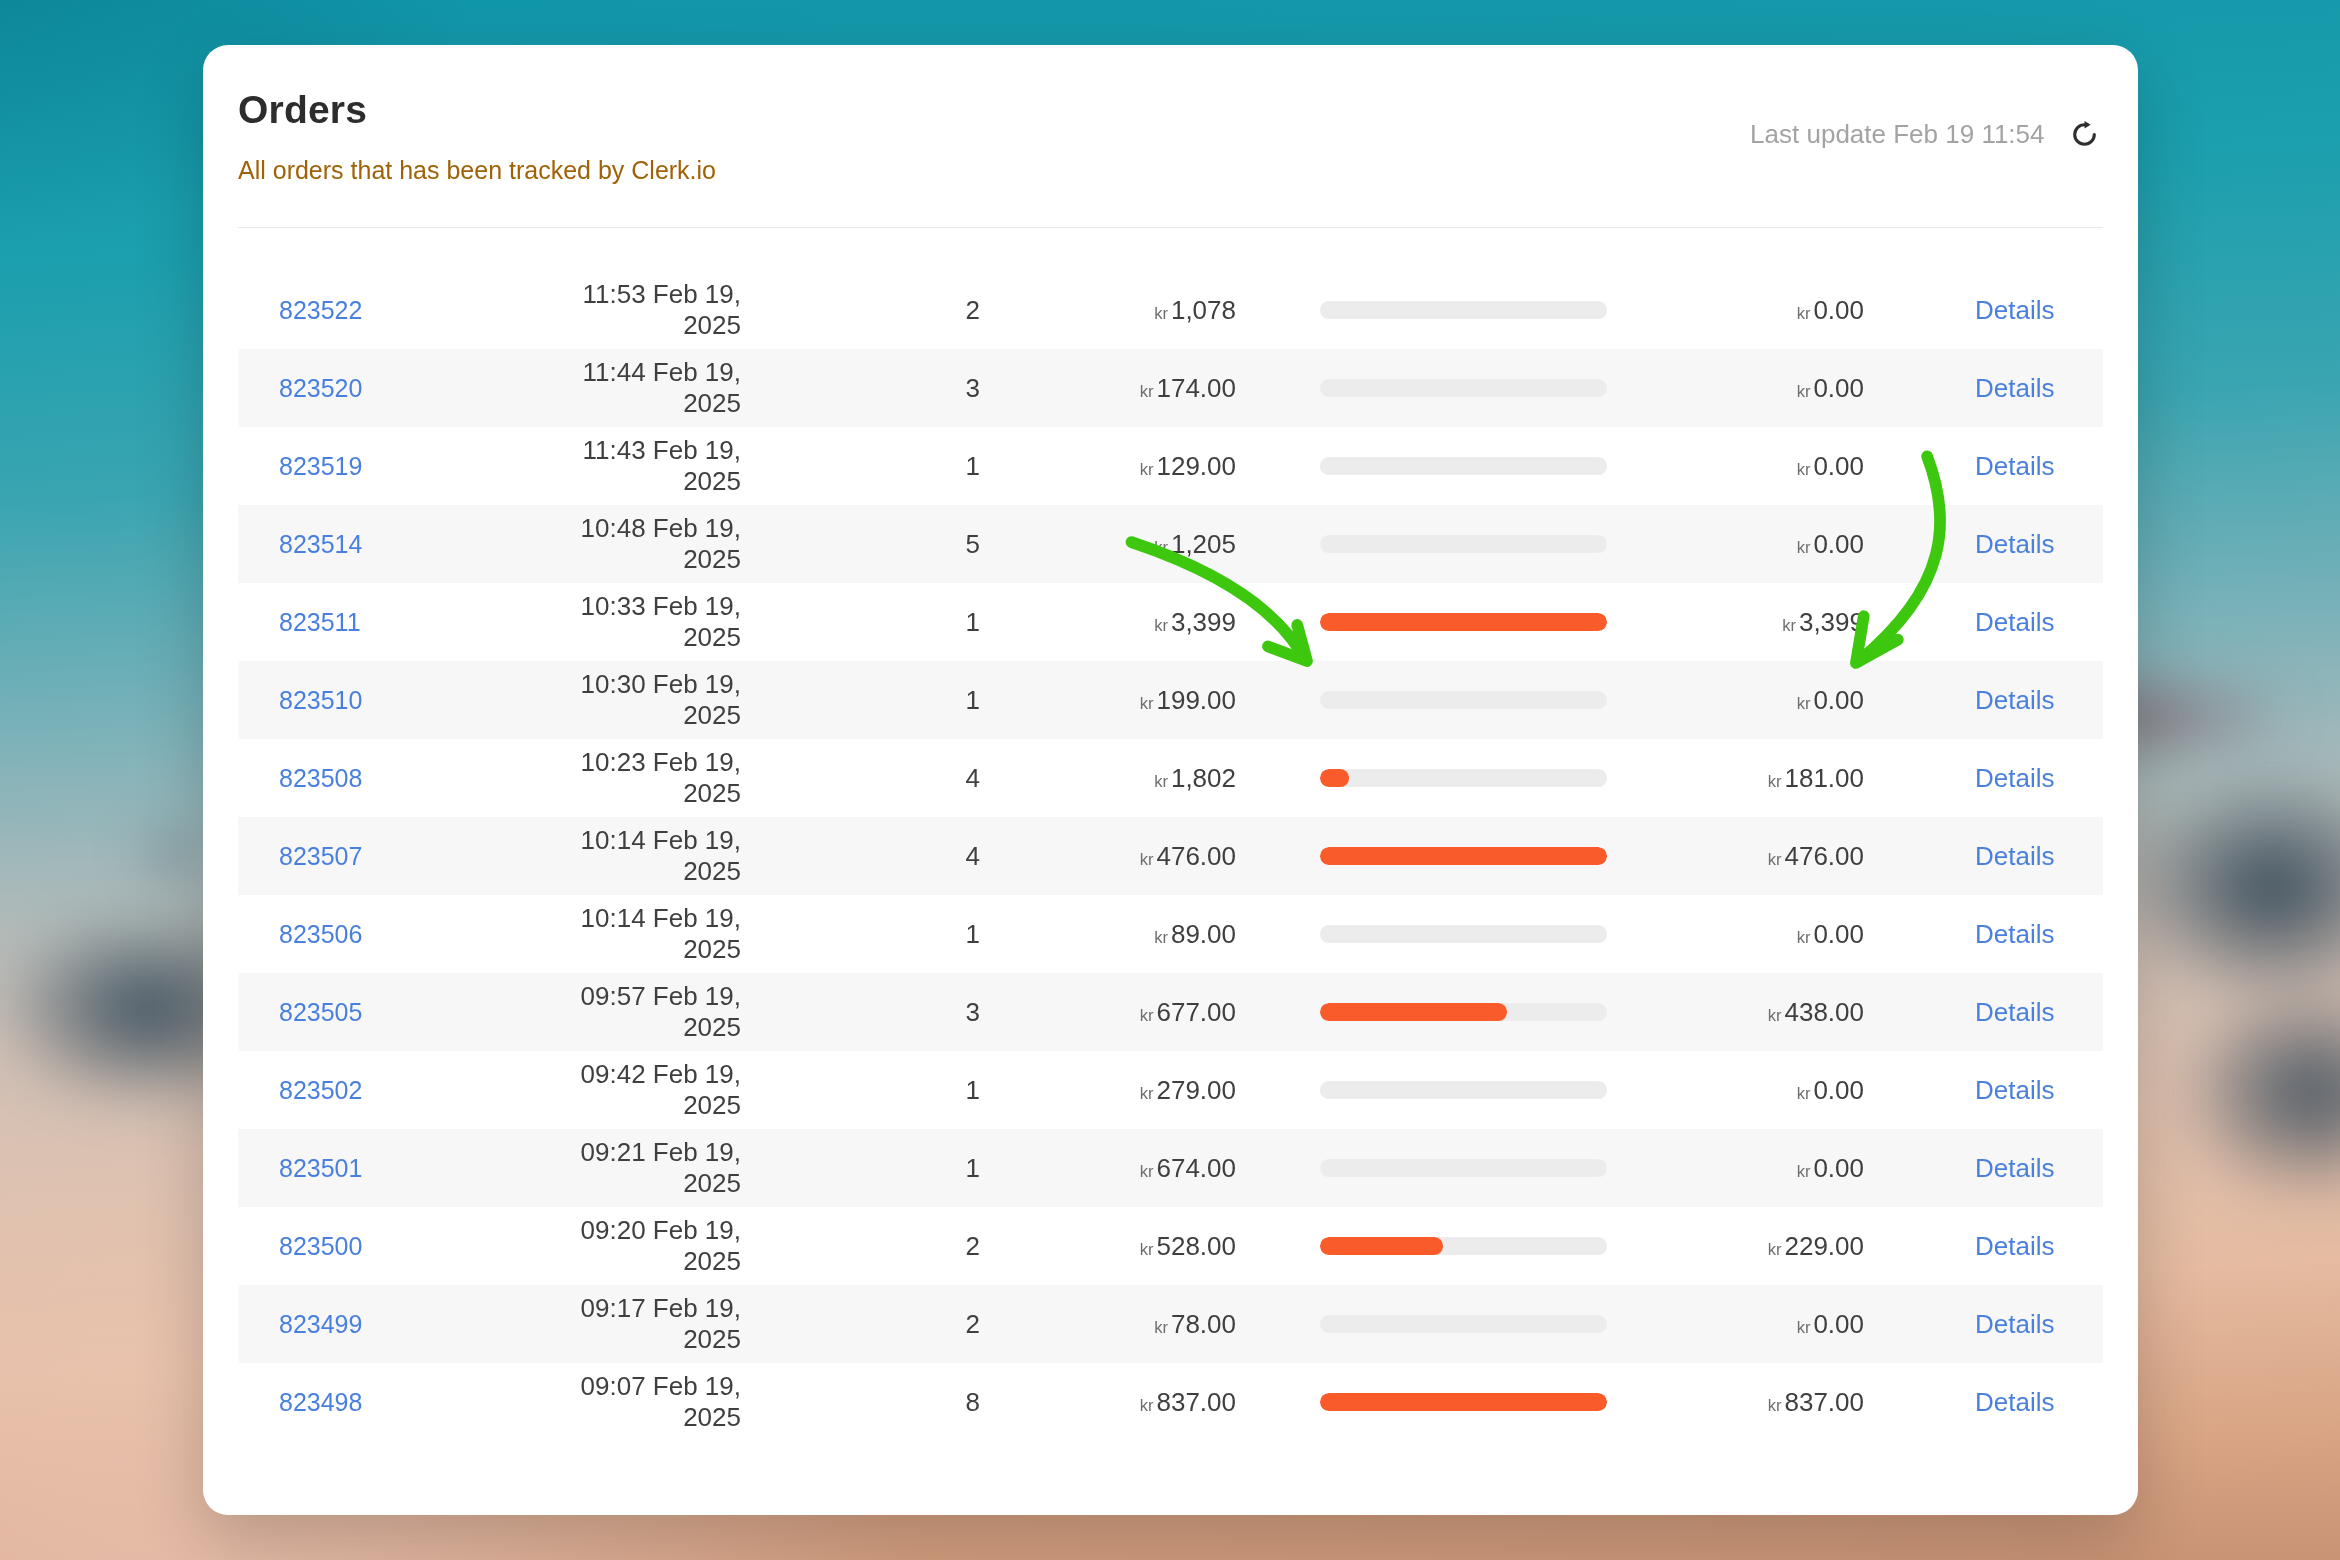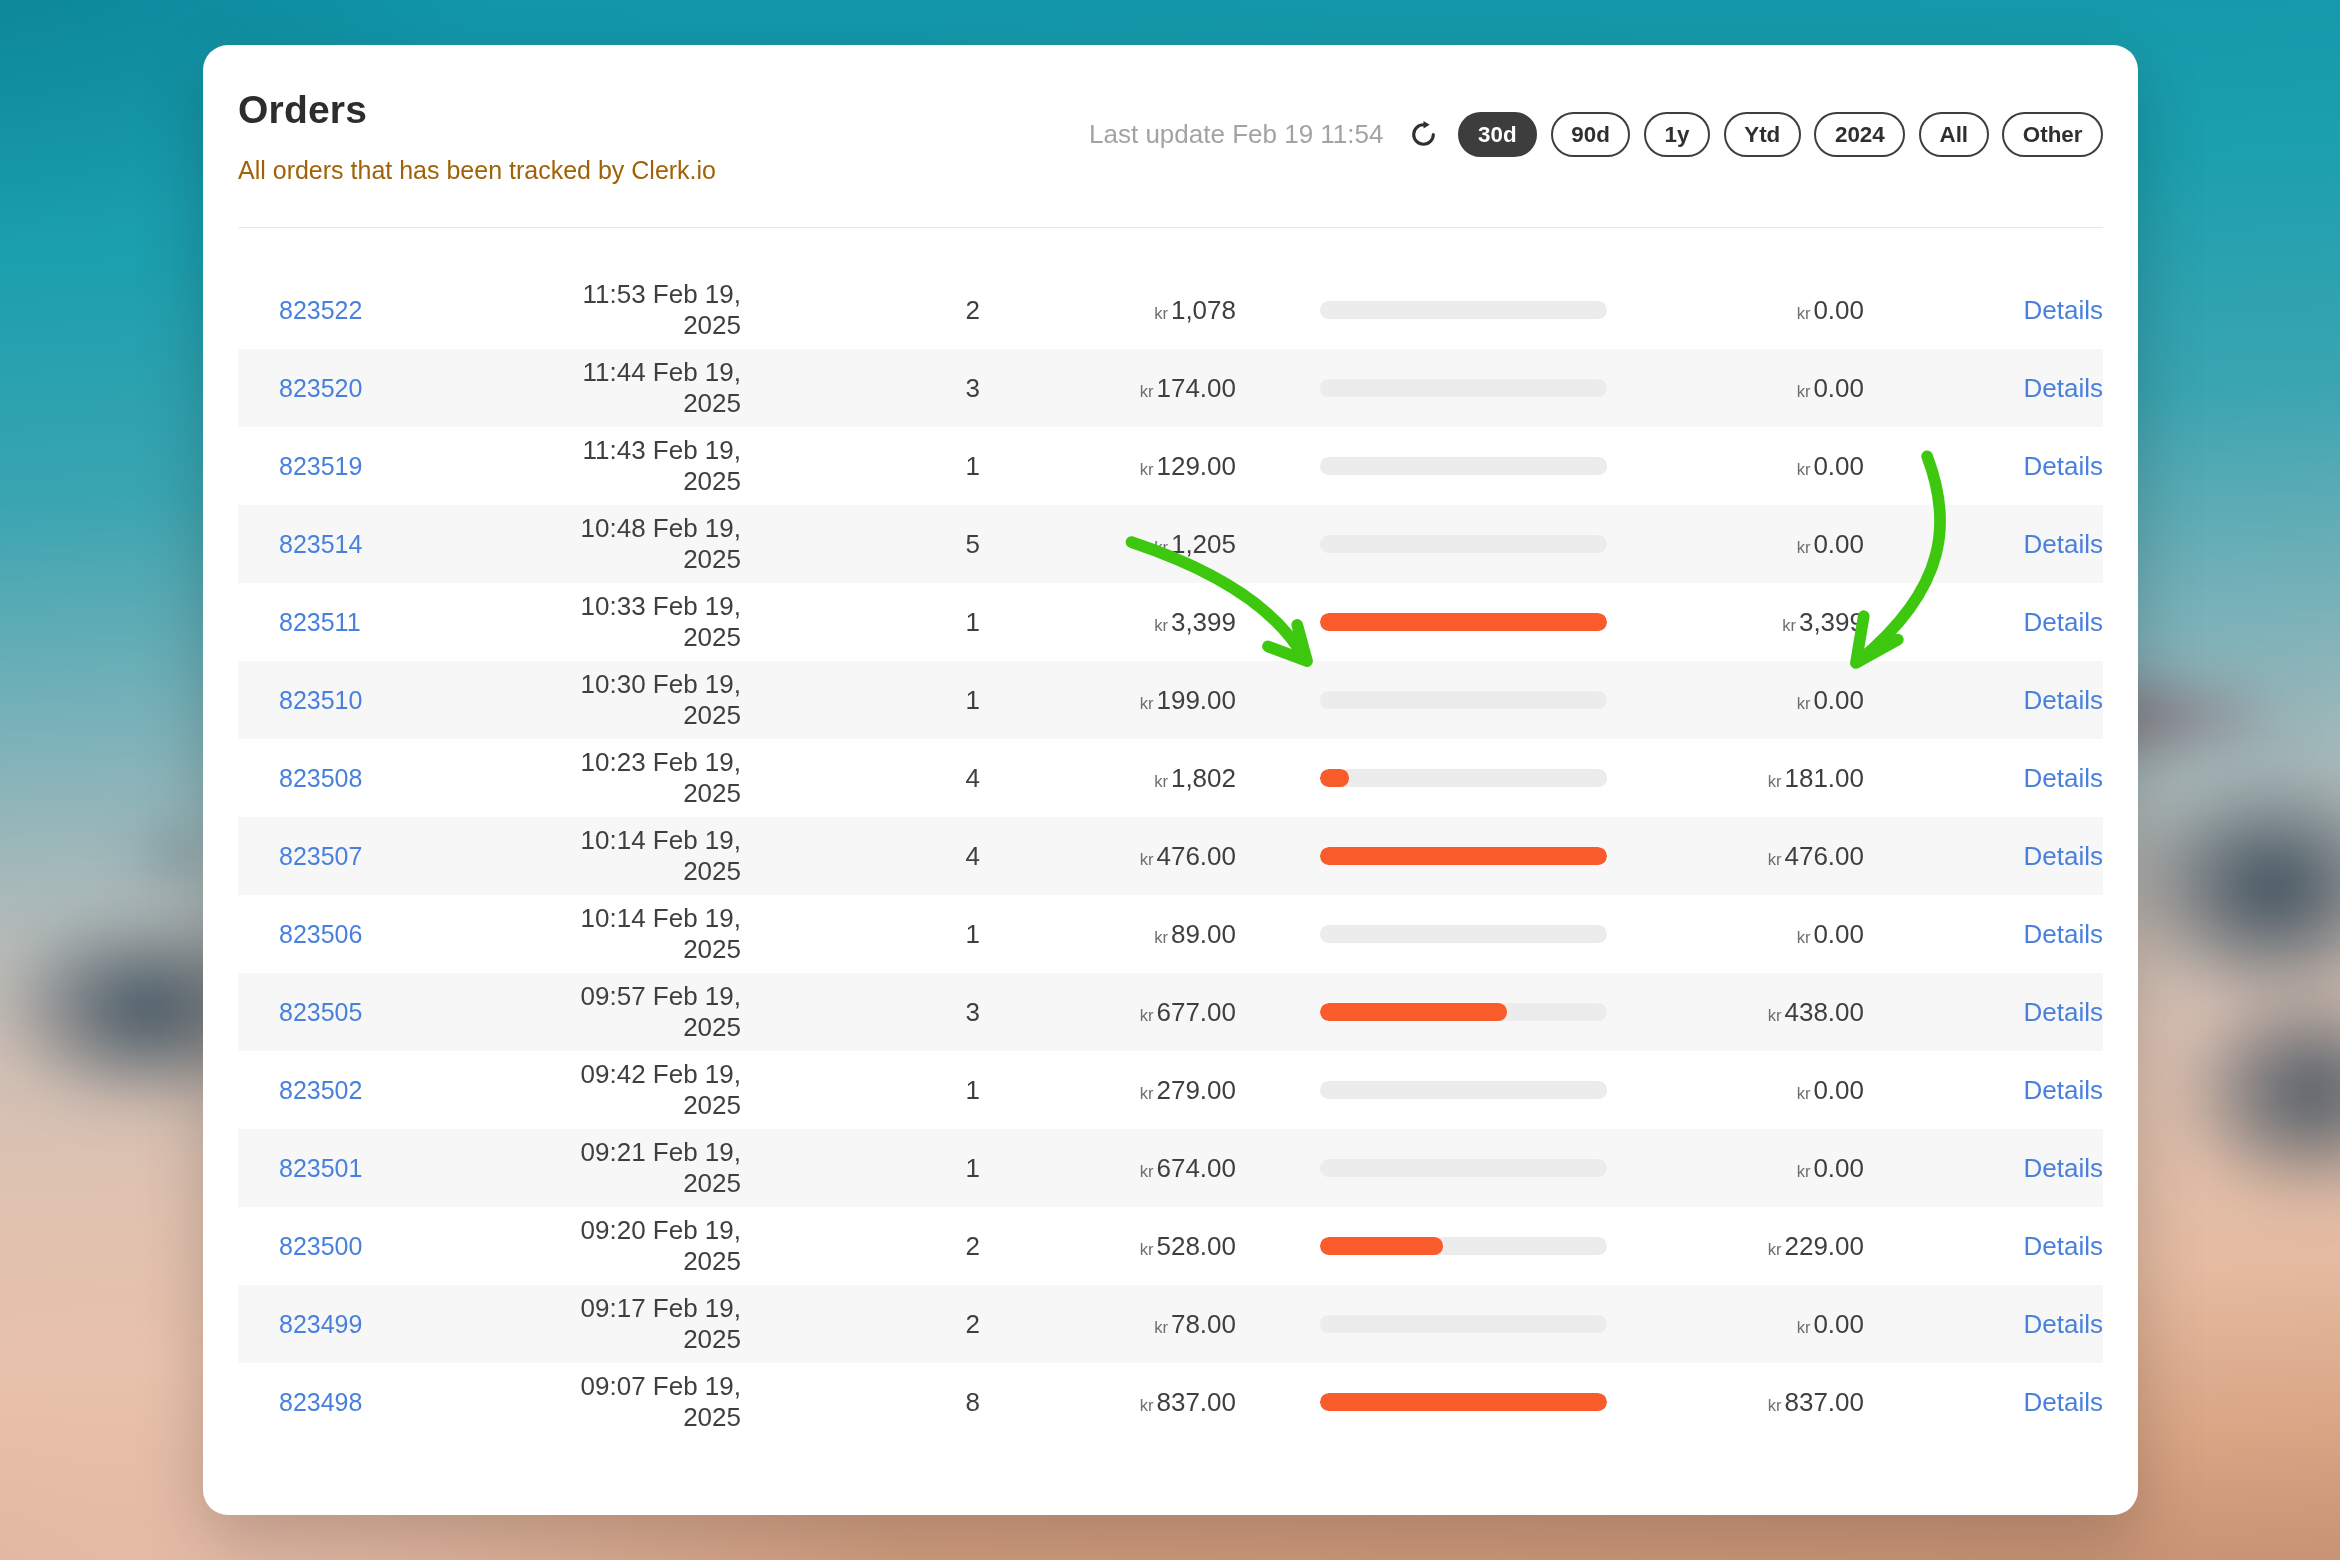--- a/index.html
+++ b/index.html
@@ -58,21 +58,21 @@
   .th{font-size:20.5px;font-weight:400;color:#4f4f4f;letter-spacing:0.8px;}
   .tr{height:78px;background:#ffffff;}
   .tr.striped{background:#f7f7f7;}
   .td{font-size:26px;color:#3f3f3f;}
   .c0{padding-left:41px;text-align:left;}
   .c1{text-align:right;}
   .c2{text-align:right;}
   .c3{text-align:right;}
   .c4{text-align:center;}
   .c5{text-align:right;}
-  .c6{padding-left:111px;text-align:right;}
+  .c6{padding-left:111px;text-align:left;}
   .link{
     color:#4a80dd;
     text-decoration-thickness:2px;text-underline-offset:7.8px;
     text-decoration-color:rgba(74,128,221,.85);cursor:pointer;font-size:25px;
   }
   .c6 .link{font-size:26px;}
   .kr{font-size:16.6px;color:#6f6f6f;margin-right:2.9px;margin-top:44px;}
   .track{
     width:287px;height:17.6px;border-radius:8.8px;background:#ececec;
     margin-left:84px;overflow:hidden;
@@ -96,29 +96,20 @@
   <div class="page-subtitle">All orders that has been tracked by Clerk.io</div>
 
   <div class="controls">
     <span class="last-update">Last update Feb 19 11:54</span>
     <button class="refresh">
       <svg width="33" height="33" viewBox="0 0 32 32">
         <path d="M16 6.5 A 9.5 9.5 0 1 0 25.5 16" fill="none" stroke="#2f2f2f" stroke-width="3" stroke-linecap="round"></path>
         <path d="M16 2.8 L22 6.5 L16 10.2 Z" fill="#2f2f2f"></path>
       </svg>
     </button>
-    <div class="pills" id="pills">
-        <button class="pill active">30d</button>
-        <button class="pill">90d</button>
-        <button class="pill">1y</button>
-        <button class="pill">Ytd</button>
-        <button class="pill">2024</button>
-        <button class="pill">All</button>
-        <button class="pill">Other</button>
-      </div>
   </div>
 
   <div class="divider"></div>
 
   <div class="table">
     <div id="tbody">
         <div class="tr">
     <div class="td c0"><a class="link">823522</a></div>
     <div class="td c1">11:53 Feb 19, 2025</div>
     <div class="td c2">2</div>

